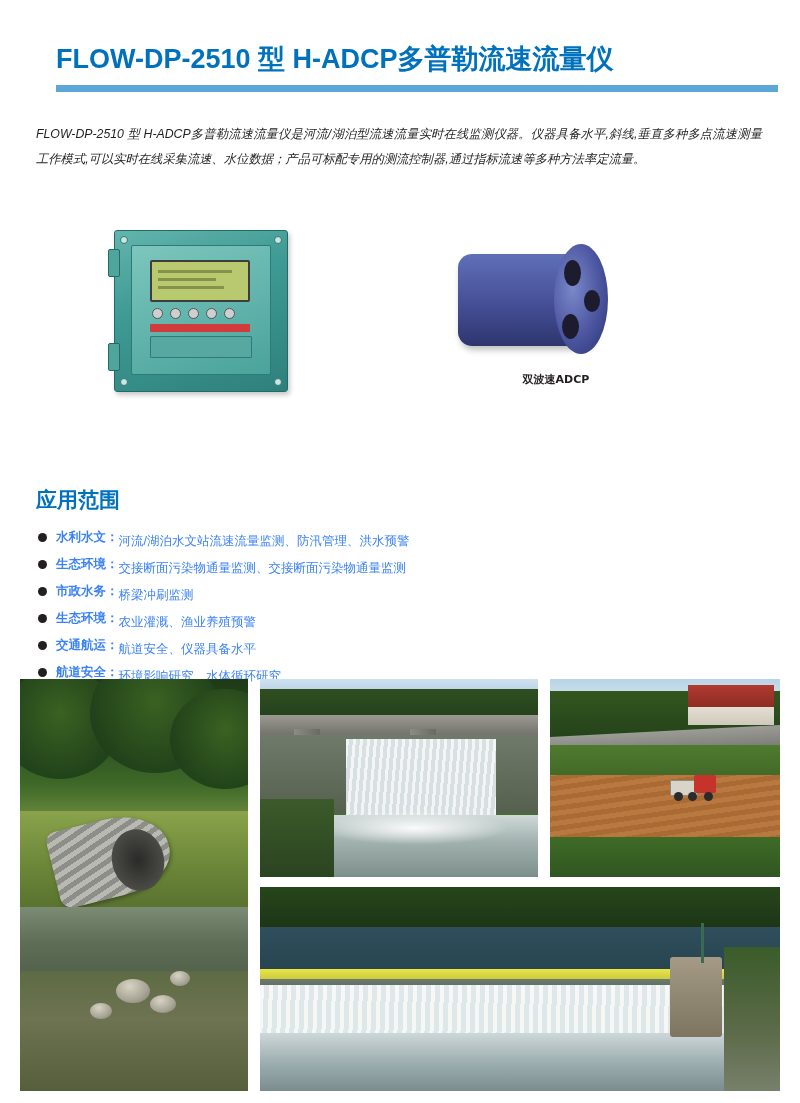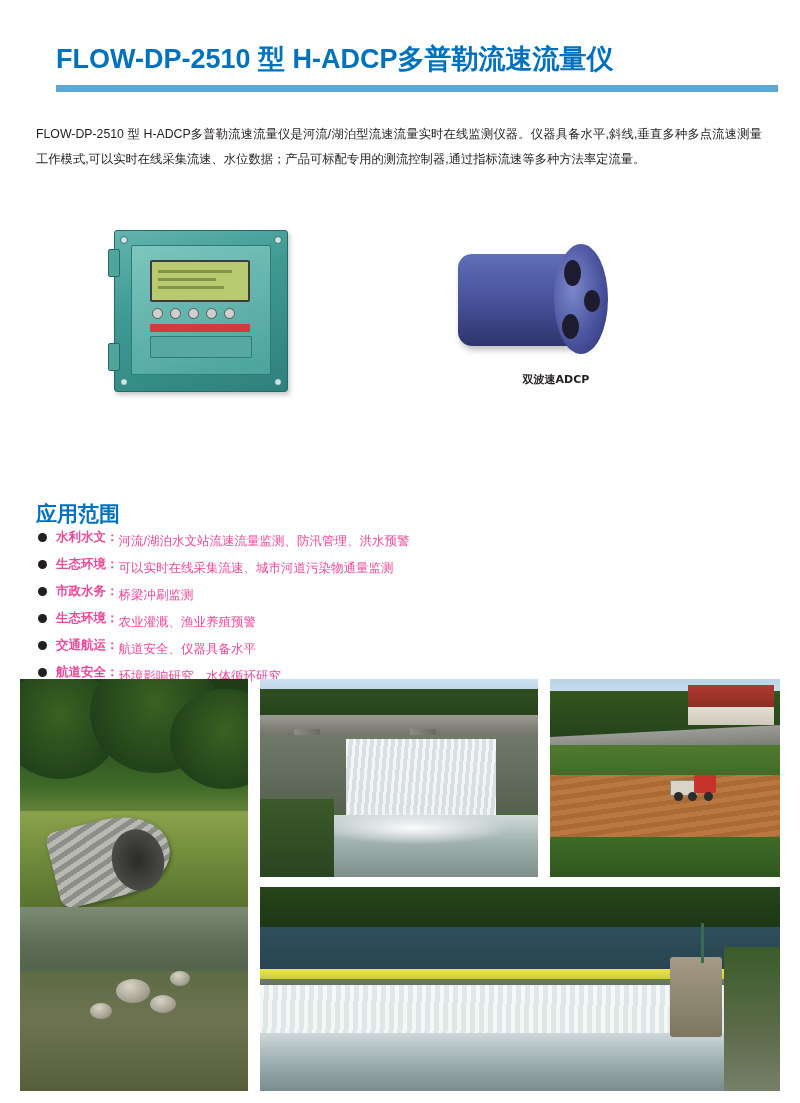--- a/index.html
+++ b/index.html
@@ -48,20 +48,21 @@
   
   .intro {
     position: absolute;
     left: 36px;
     top: 122px;
     width: 726px;
     font-size: 12.3px;
     line-height: 2.05;
     color: #231f20;
     text-align: justify;
+    font-style: italic;
   }
 
   
   .products {
     position: absolute;
     left: 36px;
     top: 222px;
     width: 726px;
     height: 190px;
   }
@@ -204,40 +205,40 @@
     font-size: 11px;
     font-weight: bold;
     color: #231f20;
     font-family: "DejaVu Sans", sans-serif;
   }
 
   
   .section-heading {
     position: absolute;
     left: 36px;
-    top: 500px;
+    top: 486px;
     font-size: 21px;
     font-weight: bold;
     color: #0071bc;
   }
 
   
   .app-list {
     position: absolute;
     left: 38px;
     top: 524px;
     width: 700px;
   }
   .app-item {
     display: flex;
     align-items: center;
     font-size: 12.5px;
     line-height: 1;
     height: 27px;
-    color: #ec4899;
+    color: #3b82f6;
   }
   .bullet {
     width: 9px;
     height: 9px;
     border-radius: 50%;
     background: #231f20;
     margin-right: 9px;
     flex: 0 0 auto;
   }
   .app-cat {
@@ -422,21 +423,21 @@
 
     <div class="app-item">
       <span class="bullet"></span>
       <span class="app-cat">水利水文：</span>
       <span class="app-desc">河流/湖泊水文站流速流量监测、防汛管理、洪水预警</span>
     </div>
 
     <div class="app-item">
       <span class="bullet"></span>
       <span class="app-cat">生态环境：</span>
-      <span class="app-desc">可以实时在线采集流速、城市河道污染物通量监测</span>
+      <span class="app-desc">交接断面污染物通量监测、交接断面污染物通量监测</span>
     </div>
 
     <div class="app-item">
       <span class="bullet"></span>
       <span class="app-cat">市政水务：</span>
       <span class="app-desc">桥梁冲刷监测</span>
     </div>
 
     <div class="app-item">
       <span class="bullet"></span>

